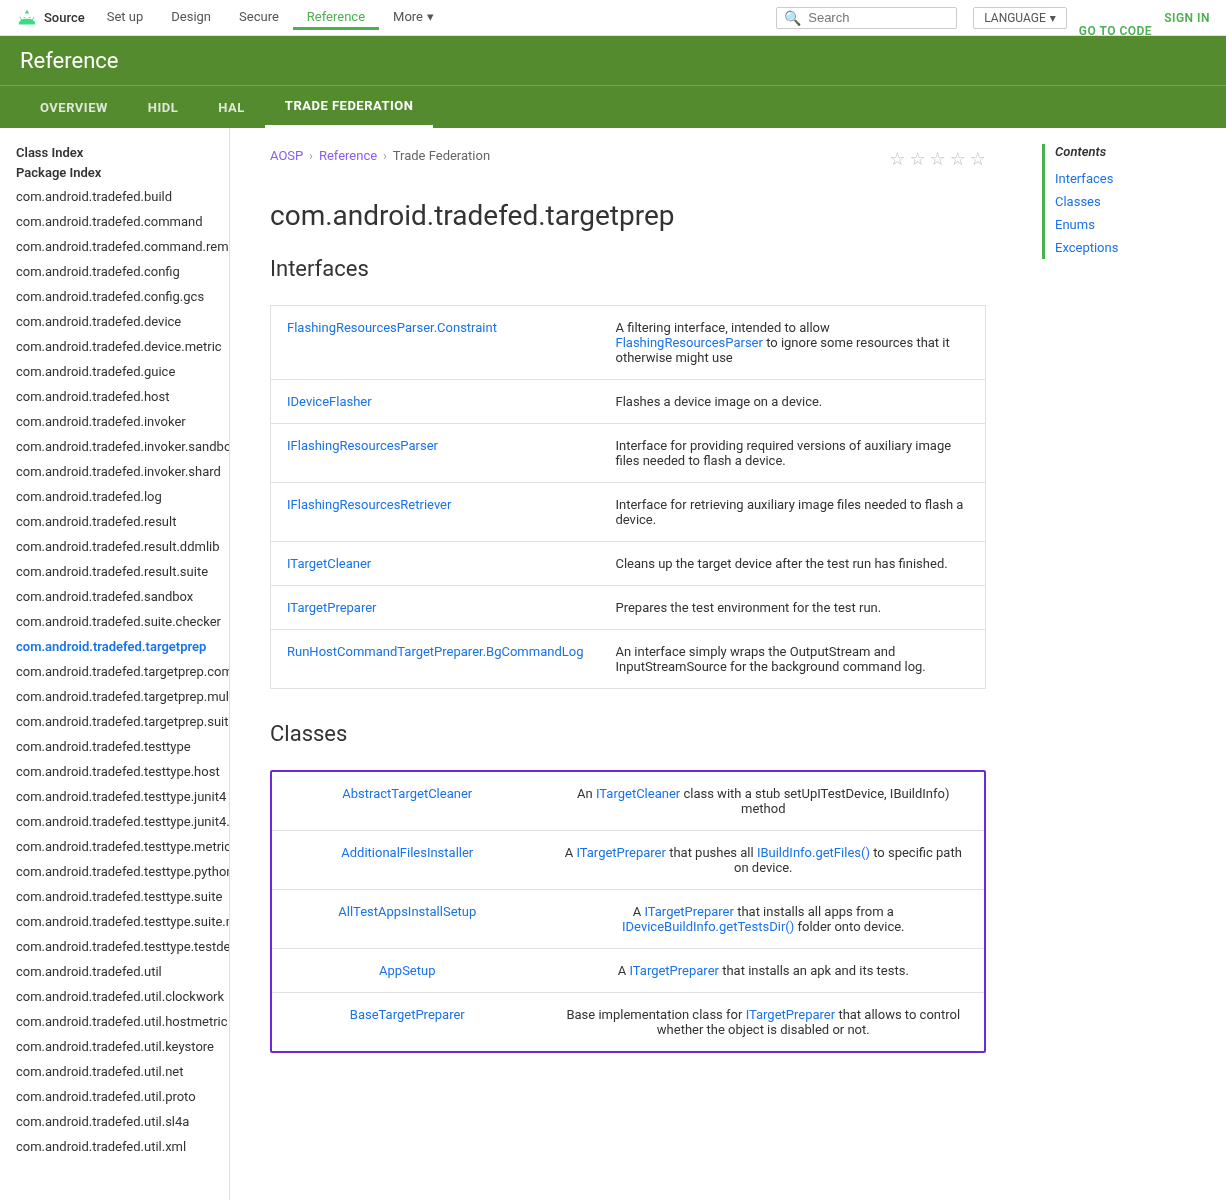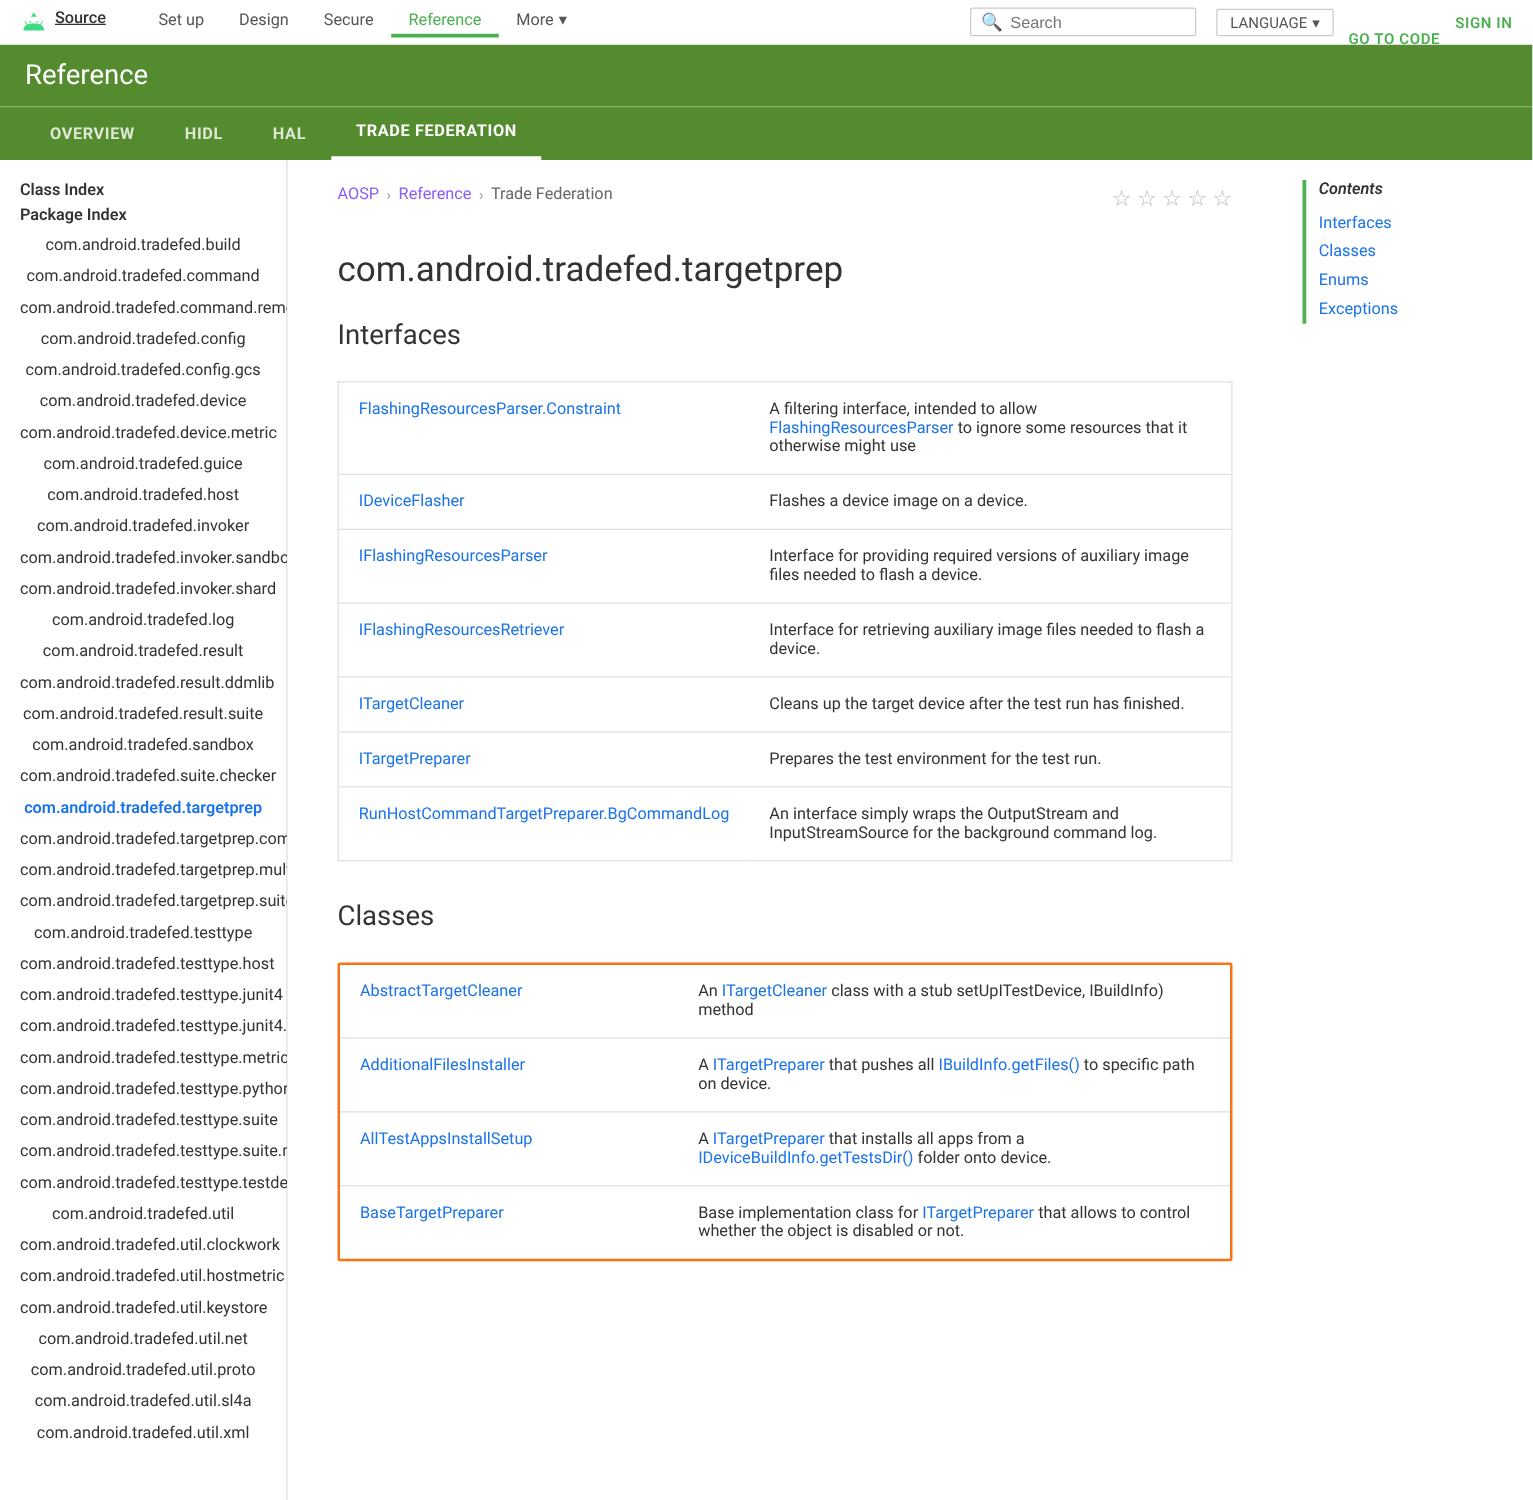--- a/index.html
+++ b/index.html
@@ -11,24 +11,23 @@
       align-items: center;
       height: 36px;
       background: #fff;
       border-bottom: 1px solid #e0e0e0;
       padding: 0 16px;
       position: relative;
       z-index: 10;
     }
     .top-nav .logo {
       display: flex;
-      align-items: flex-start;
+      align-items: center;
       gap: 6px;
-      margin-right: 28px;
-      text-decoration: underline;
+      margin-right: 8px;
     }
     .top-nav .logo svg { width: 22px; height: 22px; }
     .top-nav .logo-text { font-size: 13px; font-weight: 500; color: #333; }
     .top-nav .nav-links {
       display: flex;
       align-items: center;
       gap: 0;
       flex: 1;
     }
     .top-nav .nav-link {
@@ -153,21 +152,20 @@
     .sidebar-section {
       margin-bottom: 4px;
     }
     .sidebar-link {
       display: block;
       font-size: 13px;
       color: #333;
       padding: 5px 16px;
       text-decoration: none;
       cursor: pointer;
-      text-align: center;
     }
     .sidebar-link.active {
       color: #1a73e8;
       font-weight: 600;
     }
     .sidebar-header {
       font-size: 13px;
       font-weight: 600;
       color: #333;
       padding: 5px 16px;
@@ -243,24 +241,25 @@
       color: #1a73e8;
     }
     .api-link {
       color: #1a73e8;
       text-decoration: none;
       cursor: pointer;
     }
 
     
     .classes-table-wrapper {
-      border: 2px solid #f97316;
+      border: 2px solid #6d28d9;
       border-radius: 2px;
       overflow: hidden;
       margin-bottom: 32px;
+      text-align: center;
     }
     .classes-table-wrapper .api-table {
       margin-bottom: 0;
       border: none;
     }
     .right-toc-title {
       font-size: 13px;
       font-weight: 600;
       color: #333;
       margin-bottom: 8px;
@@ -440,20 +439,24 @@
             </tr>
             <tr>
               <td><a class="api-link">AdditionalFilesInstaller</a></td>
               <td>A <a class="api-link">ITargetPreparer</a> that pushes all <a class="api-link">IBuildInfo.getFiles()</a> to specific path on device.</td>
             </tr>
             <tr>
               <td><a class="api-link">AllTestAppsInstallSetup</a></td>
               <td>A <a class="api-link">ITargetPreparer</a> that installs all apps from a <a class="api-link">IDeviceBuildInfo.getTestsDir()</a> folder onto device.</td>
             </tr>
             <tr>
+              <td><a class="api-link">AppSetup</a></td>
+              <td>A <a class="api-link">ITargetPreparer</a> that installs an apk and its tests.</td>
+            </tr>
+            <tr>
               <td><a class="api-link">BaseTargetPreparer</a></td>
               <td>Base implementation class for <a class="api-link">ITargetPreparer</a> that allows to control whether the object is disabled or not.</td>
             </tr>
           </tbody>
       </table>
     </div>
   </main>
 
   <aside style="width:180px;min-width:180px;padding:16px 0 16px 16px;">
     <div style="border-left:3px solid #4caf50;padding-left:10px;">

